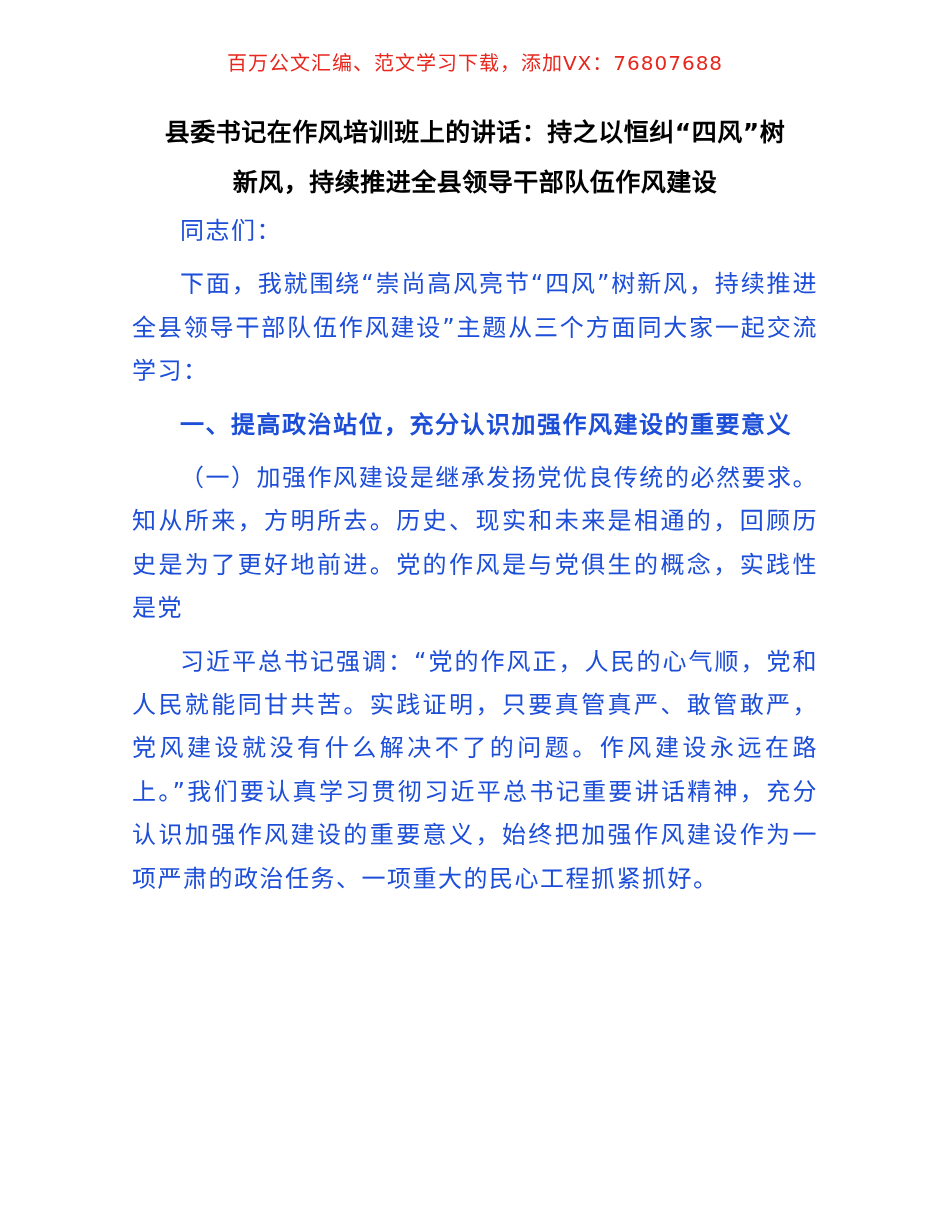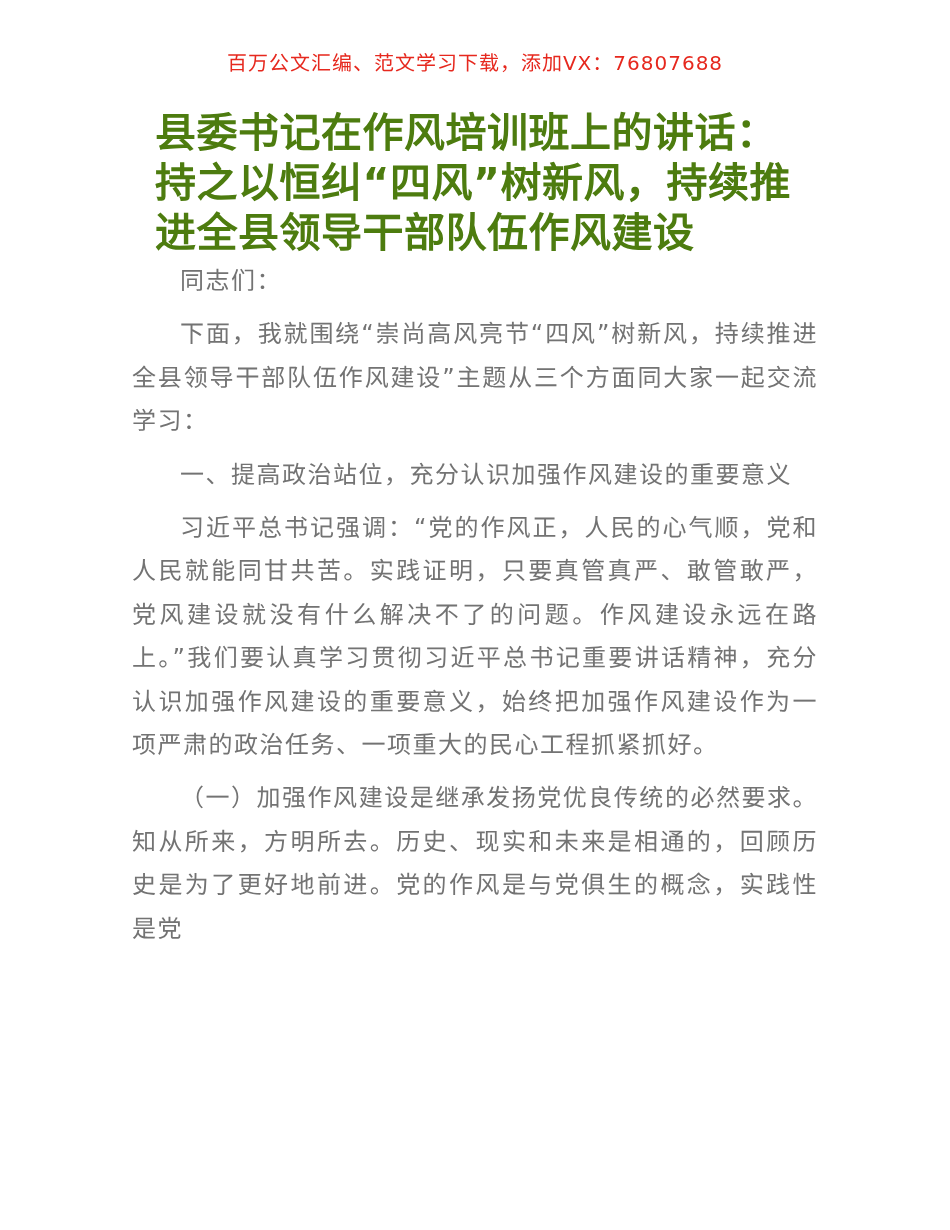--- a/index.html
+++ b/index.html
@@ -21,64 +21,64 @@
     text-align: center;
     font-size: 20px;
     line-height: 28px;
     letter-spacing: 1px;
     color: #e6281e;
     font-weight: 400;
   }
   .doc-title {
     width: 640px;
     margin: 31px auto 0 auto;
-    text-align: left;
-    font-size: 41px;
+    text-align: center;
+    font-size: 25px;
     line-height: 50px;
     font-weight: 700;
     letter-spacing: 0.5px;
-    color: #4d7c0f;
+    color: #000000;
   }
   .doc-body {
     width: 686px;
     margin: 2px 0 0 132px;
     font-size: 24px;
     line-height: 43.4px;
     letter-spacing: 1.5px;
     text-align: justify;
-    color: #737373;
+    color: #1d4ed8;
   }
   .doc-body p {
     margin: 0;
     text-indent: 2em;
   }
   .doc-body p + p {
     margin-top: 10px;
   }
   .section-heading {
-    font-weight: 400; 
+    font-weight: 700; 
   }
 </style>
 </head>
 <body>
 
 <div class="page">
 
   <div class="promo">百万公文汇编、范文学习下载，添加VX：76807688</div>
 
   <h1 class="doc-title">县委书记在作风培训班上的讲话：持之以恒纠“四风”树新风，持续推进全县领导干部队伍作风建设</h1>
 
   <div class="doc-body">
 
     <p class="salutation">同志们：</p>
 
 
     <p class="body-para">下面，我就围绕“崇尚高风亮节“四风”树新风，持续推进全县领导干部队伍作风建设”主题从三个方面同大家一起交流学习：</p>
 
     <p class="section-heading">一、提高政治站位，充分认识加强作风建设的重要意义</p>
 
+    <p class="body-para">（一）加强作风建设是继承发扬党优良传统的必然要求。知从所来，方明所去。历史、现实和未来是相通的，回顾历史是为了更好地前进。党的作风是与党俱生的概念，实践性是党</p>
+
     <p class="body-para">习近平总书记强调：“党的作风正，人民的心气顺，党和人民就能同甘共苦。实践证明，只要真管真严、敢管敢严，党风建设就没有什么解决不了的问题。作风建设永远在路上。”我们要认真学习贯彻习近平总书记重要讲话精神，充分认识加强作风建设的重要意义，始终把加强作风建设作为一项严肃的政治任务、一项重大的民心工程抓紧抓好。</p>
-
-    <p class="body-para">（一）加强作风建设是继承发扬党优良传统的必然要求。知从所来，方明所去。历史、现实和未来是相通的，回顾历史是为了更好地前进。党的作风是与党俱生的概念，实践性是党</p>
 
   </div>
 
 </div>
 
 </body></html>

